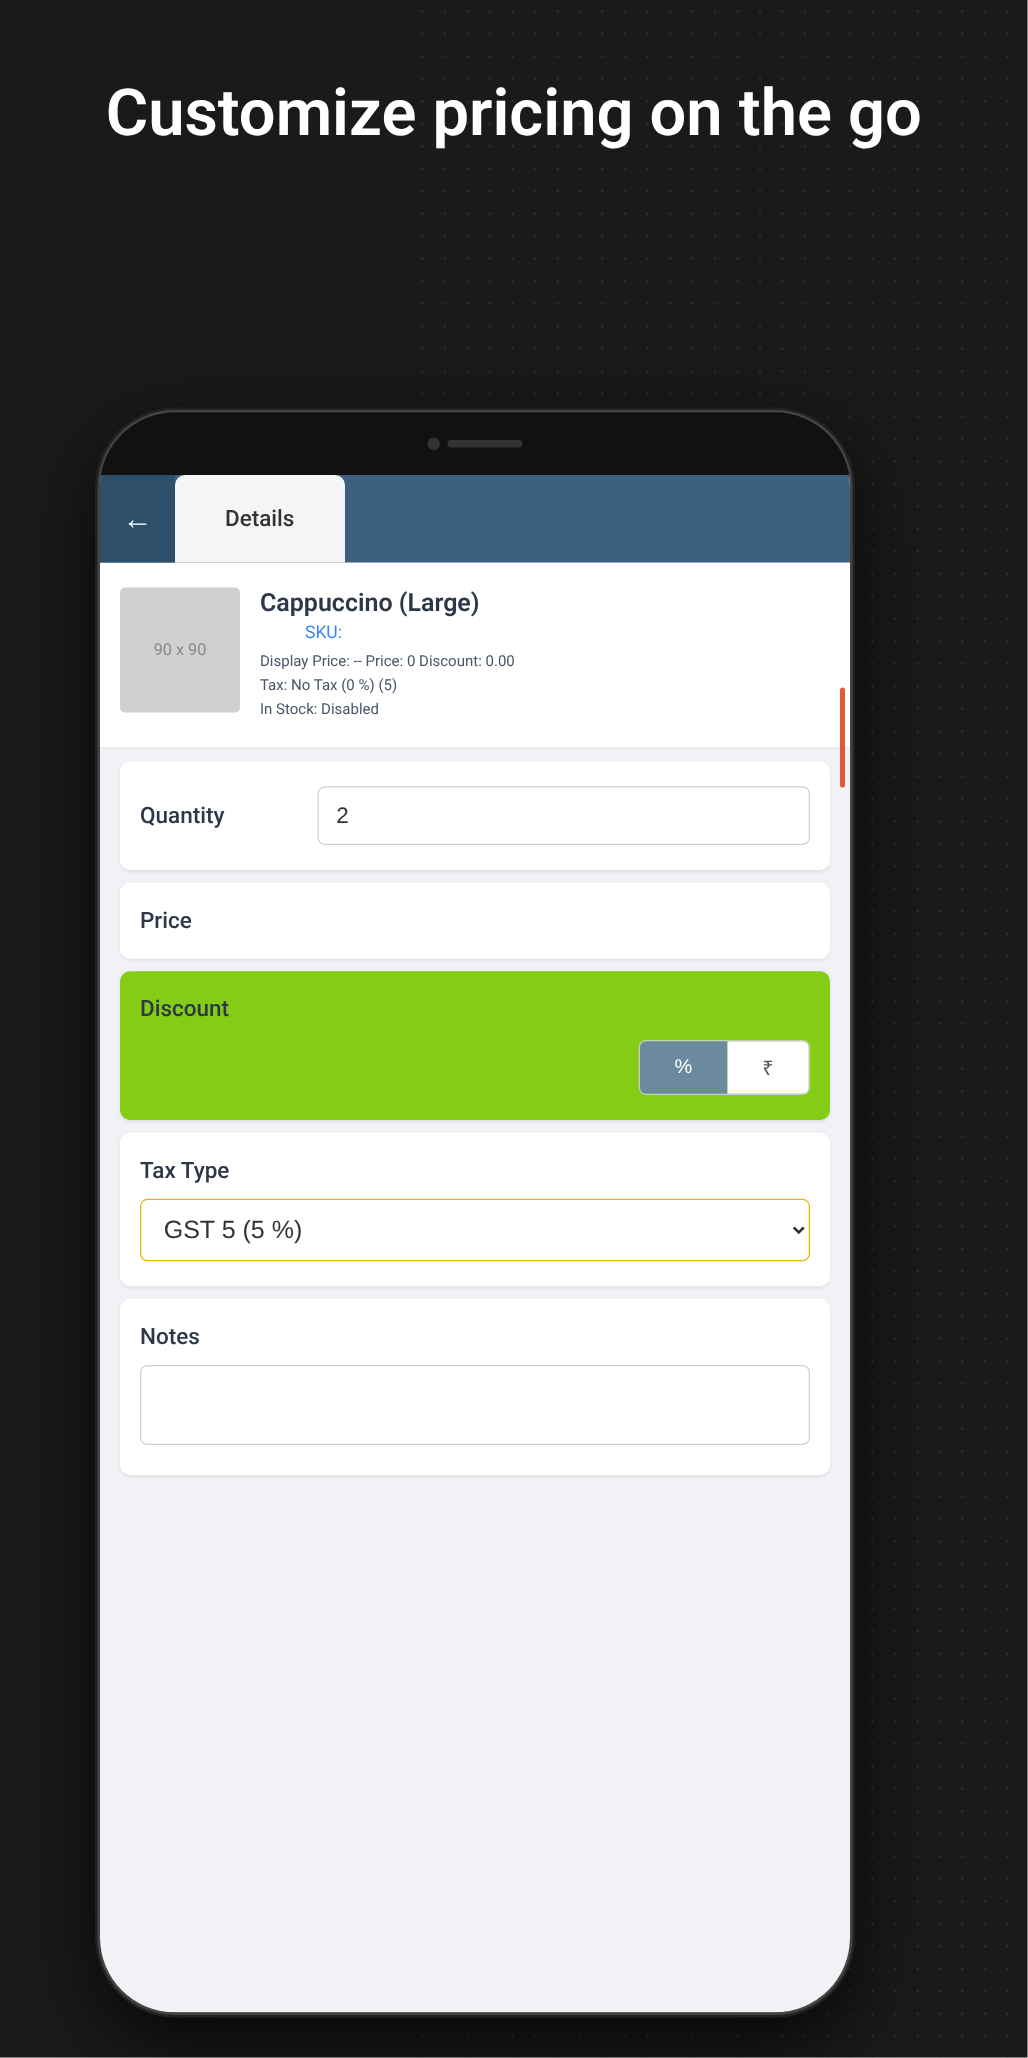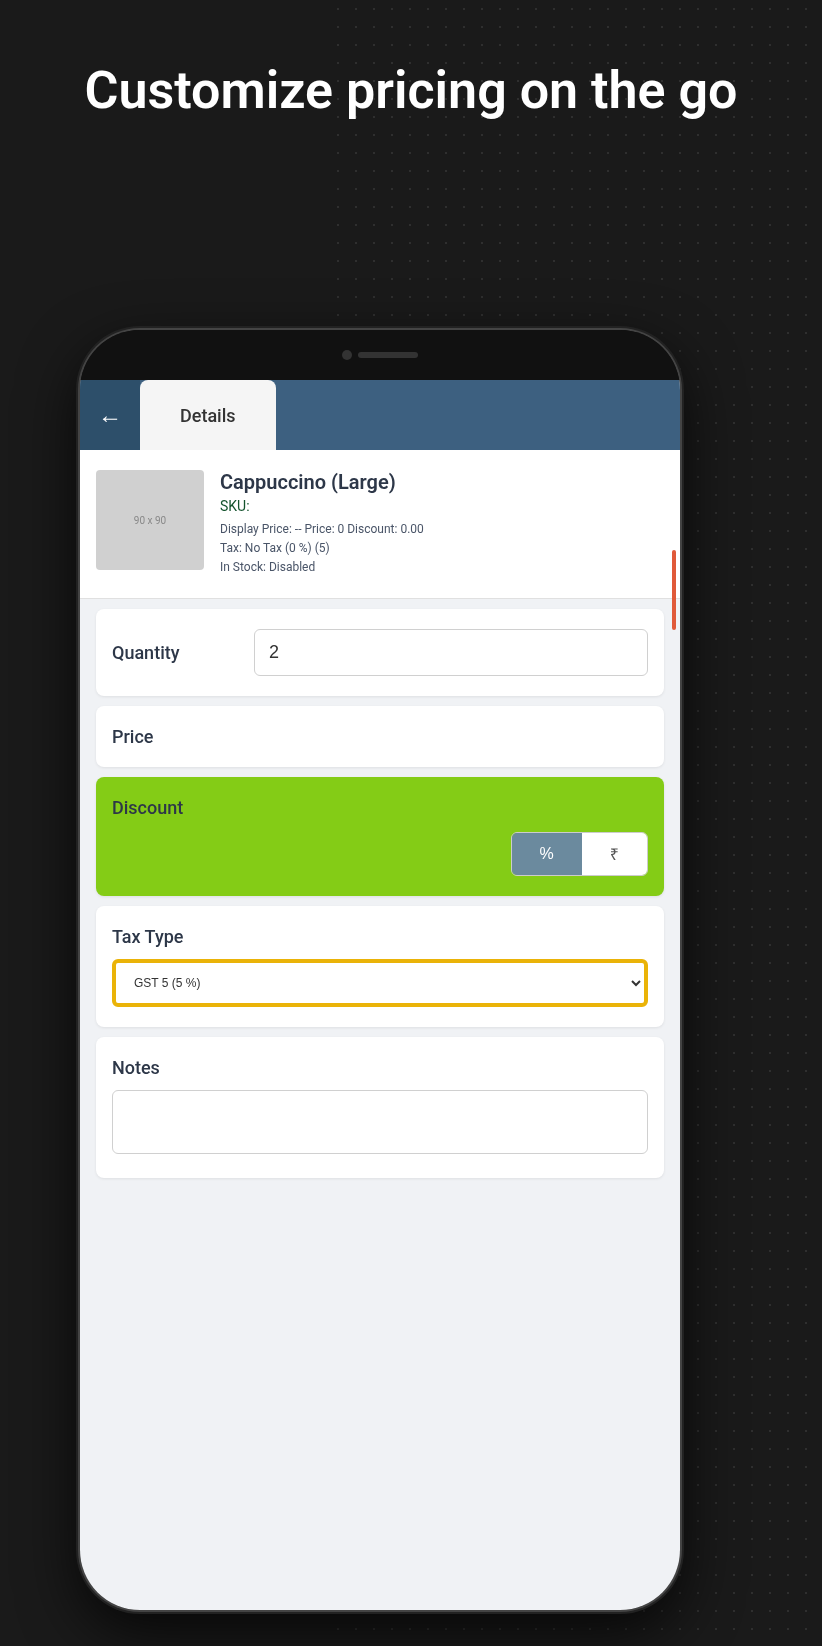--- a/index.html
+++ b/index.html
@@ -123,44 +123,45 @@
 
     
     .product-section {
       background: #fff;
       padding: 20px 16px;
       display: flex;
       gap: 16px;
       border-bottom: 1px solid #e0e0e0;
     }
     .product-image {
-      width: 108px;
+      width: 96px;
       height: 100px;
       background: #d0d0d0;
       border-radius: 4px;
       display: flex;
       align-items: center;
       justify-content: center;
       color: #888;
-      font-size: 10px;
+      font-size: 13px;
       flex-shrink: 0;
     }
     .product-info {
       flex: 1;
     }
     .product-name {
       font-size: 20px;
       font-weight: 600;
       color: #2d3748;
       margin-bottom: 4px;
     }
     .product-sku {
       font-size: 14px;
-      color: #14532d;
+      color: #3b82f6;
       margin-bottom: 6px;
+      margin-left: 36px;
     }
     .product-meta {
       font-size: 12px;
       color: #4a5568;
       line-height: 1.6;
     }
 
     
     .scroll-indicator {
       position: absolute;
@@ -256,24 +257,24 @@
 
     .tax-label {
       font-size: 18px;
       color: #2d3748;
       font-weight: 500;
       margin-bottom: 12px;
     }
 
     .tax-select {
       width: 100%;
-      border: 4px solid #eab308;
+      border: 1px solid #eab308;
       border-radius: 6px;
       padding: 12px 14px;
-      font-size: 12px;
+      font-size: 20px;
       color: #333;
       background: #fff;
       appearance: auto;
       outline: none;
     }
 
     
     .notes-card {
       background: #fff;
       border-radius: 8px;

